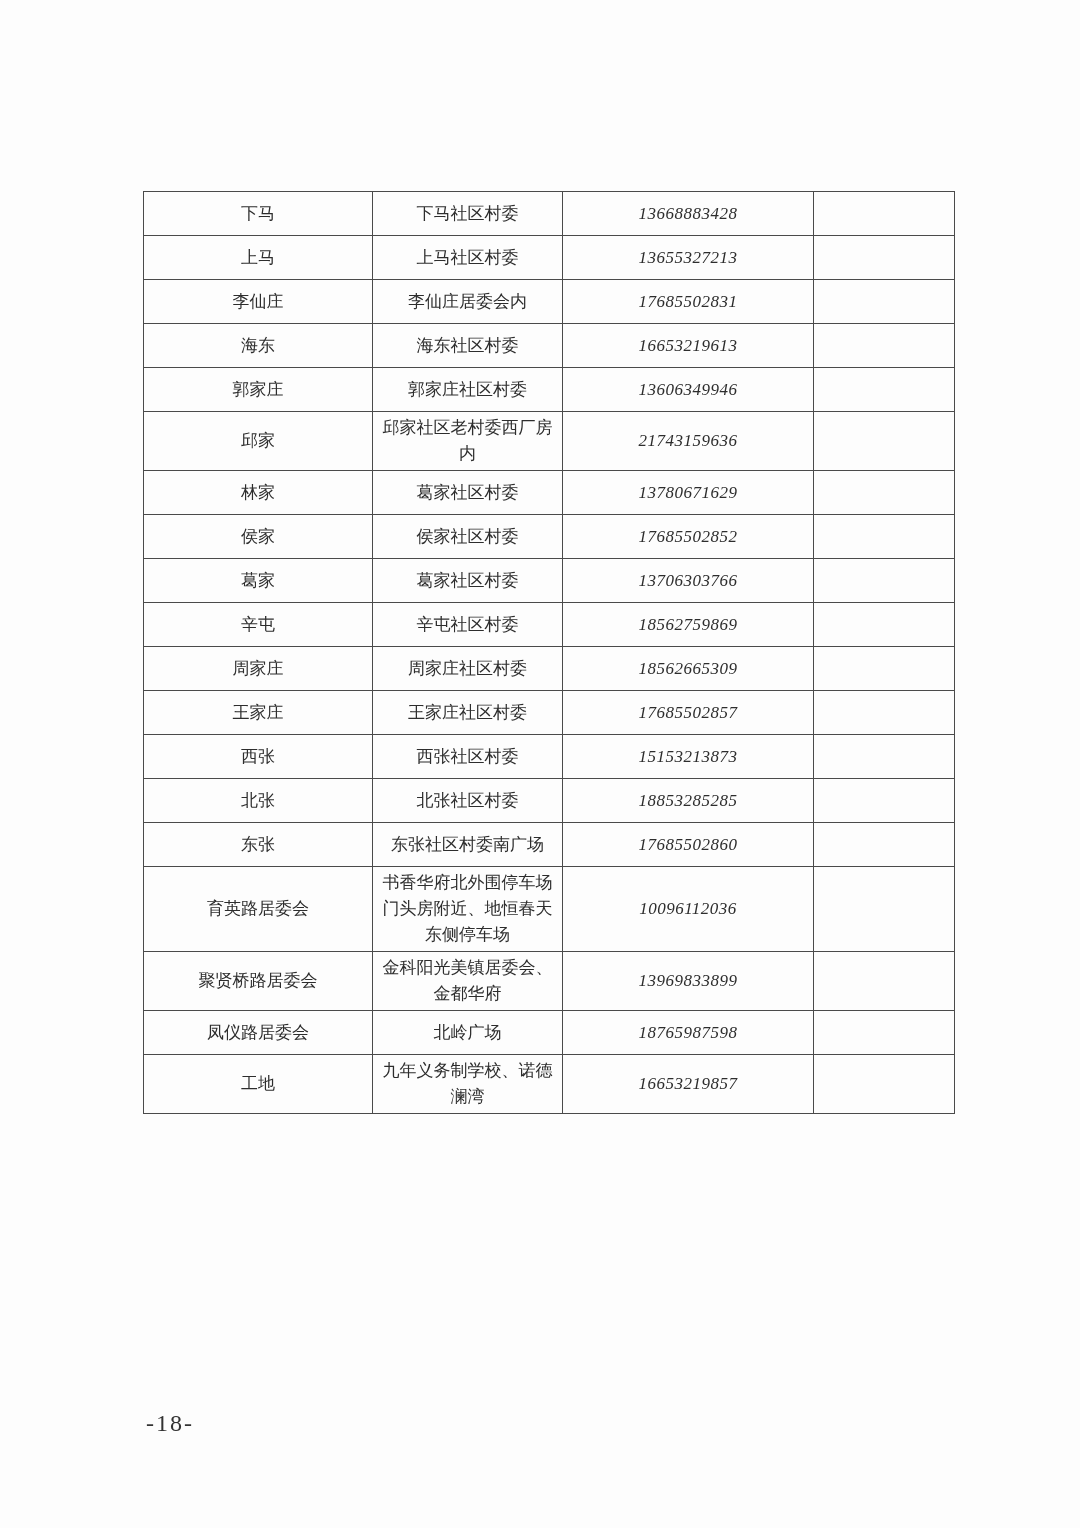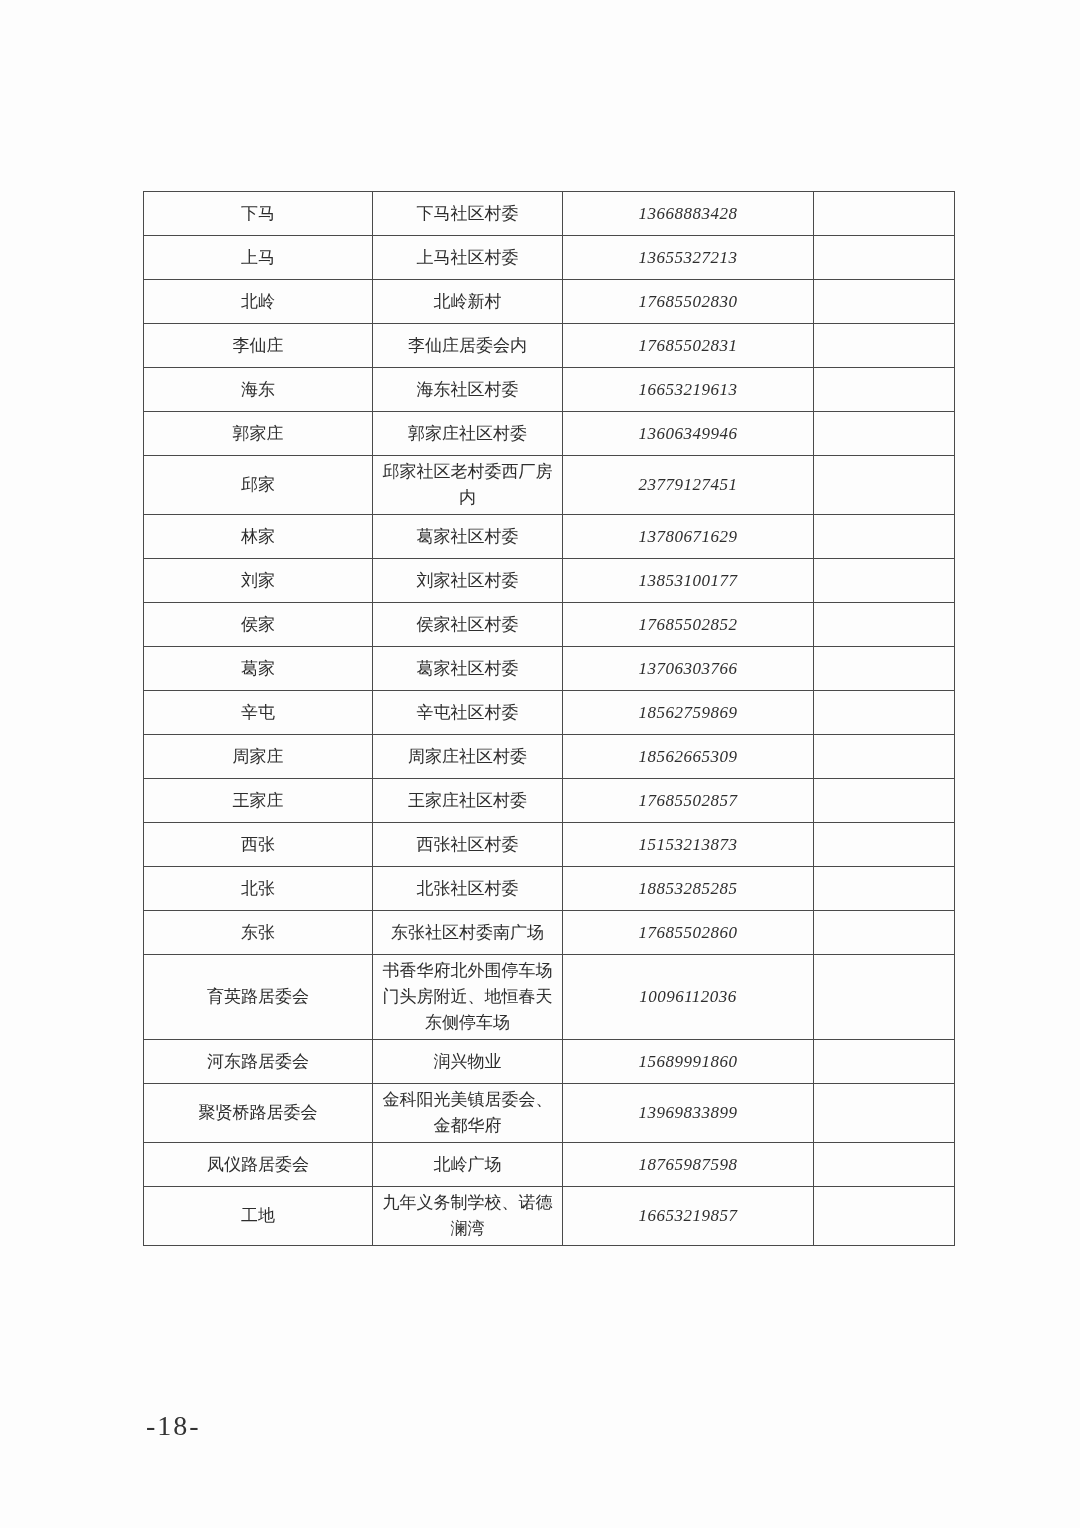--- a/index.html
+++ b/index.html
@@ -47,21 +47,21 @@
   td.phone-cell {
     font-size: 19px;
     letter-spacing: 0.5px;
     font-variant-numeric: lining-nums;
     font-style: italic;
   }
   .page-number {
     position: absolute;
     left: 146px;
     top: 1410px;
-    font-size: 28px;
+    font-size: 24px;
     letter-spacing: 2px;
     color: #333333;
   }
 </style>
 </head>
 <body>
 
 <div class="page">
 
   <table class="contact-table">
@@ -78,59 +78,47 @@
           <td class="phone-cell">13668883428</td>
           <td class="empty-cell"></td>
         </tr>
         <tr>
           <td class="name-cell">上马</td>
           <td class="location-cell">上马社区村委</td>
           <td class="phone-cell">13655327213</td>
           <td class="empty-cell"></td>
         </tr>
         <tr>
-          <td class="name-cell">北岭</td>
-          <td class="location-cell">北岭新村</td>
-          <td class="phone-cell">17685502830</td>
-          <td class="empty-cell"></td>
-        </tr>
-        <tr>
           <td class="name-cell">李仙庄</td>
           <td class="location-cell">李仙庄居委会内</td>
           <td class="phone-cell">17685502831</td>
           <td class="empty-cell"></td>
         </tr>
         <tr>
           <td class="name-cell">海东</td>
           <td class="location-cell">海东社区村委</td>
           <td class="phone-cell">16653219613</td>
           <td class="empty-cell"></td>
         </tr>
         <tr>
           <td class="name-cell">郭家庄</td>
           <td class="location-cell">郭家庄社区村委</td>
           <td class="phone-cell">13606349946</td>
           <td class="empty-cell"></td>
         </tr>
         <tr>
           <td class="name-cell">邱家</td>
           <td class="location-cell">邱家社区老村委西厂房内</td>
-          <td class="phone-cell">23779127451</td>
+          <td class="phone-cell">21743159636</td>
           <td class="empty-cell"></td>
         </tr>
         <tr>
           <td class="name-cell">林家</td>
           <td class="location-cell">葛家社区村委</td>
           <td class="phone-cell">13780671629</td>
-          <td class="empty-cell"></td>
-        </tr>
-        <tr>
-          <td class="name-cell">刘家</td>
-          <td class="location-cell">刘家社区村委</td>
-          <td class="phone-cell">13853100177</td>
           <td class="empty-cell"></td>
         </tr>
         <tr>
           <td class="name-cell">侯家</td>
           <td class="location-cell">侯家社区村委</td>
           <td class="phone-cell">17685502852</td>
           <td class="empty-cell"></td>
         </tr>
         <tr>
           <td class="name-cell">葛家</td>
@@ -174,26 +162,20 @@
           <td class="phone-cell">17685502860</td>
           <td class="empty-cell"></td>
         </tr>
         <tr>
           <td class="name-cell">育英路居委会</td>
           <td class="location-cell">书香华府北外围停车场门头房附近、地恒春天东侧停车场</td>
           <td class="phone-cell">10096112036</td>
           <td class="empty-cell"></td>
         </tr>
         <tr>
-          <td class="name-cell">河东路居委会</td>
-          <td class="location-cell">润兴物业</td>
-          <td class="phone-cell">15689991860</td>
-          <td class="empty-cell"></td>
-        </tr>
-        <tr>
           <td class="name-cell">聚贤桥路居委会</td>
           <td class="location-cell">金科阳光美镇居委会、金都华府</td>
           <td class="phone-cell">13969833899</td>
           <td class="empty-cell"></td>
         </tr>
         <tr>
           <td class="name-cell">凤仪路居委会</td>
           <td class="location-cell">北岭广场</td>
           <td class="phone-cell">18765987598</td>
           <td class="empty-cell"></td>

